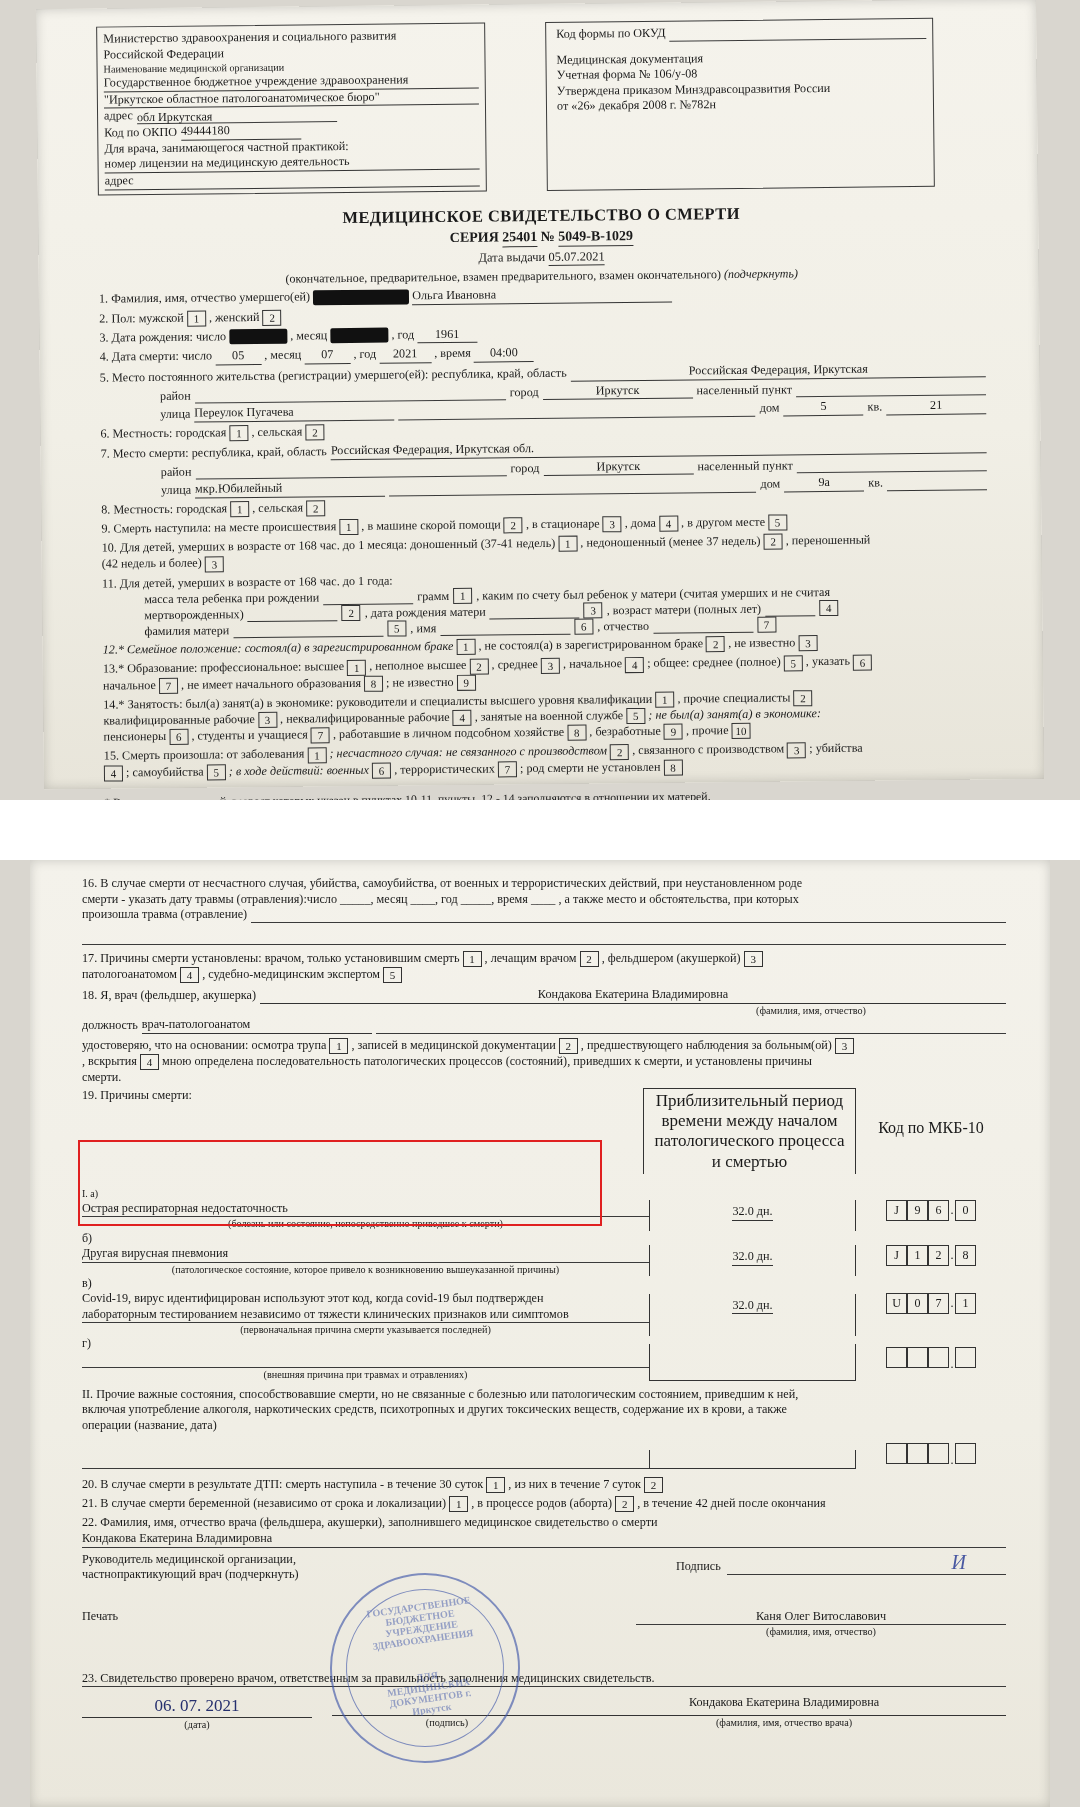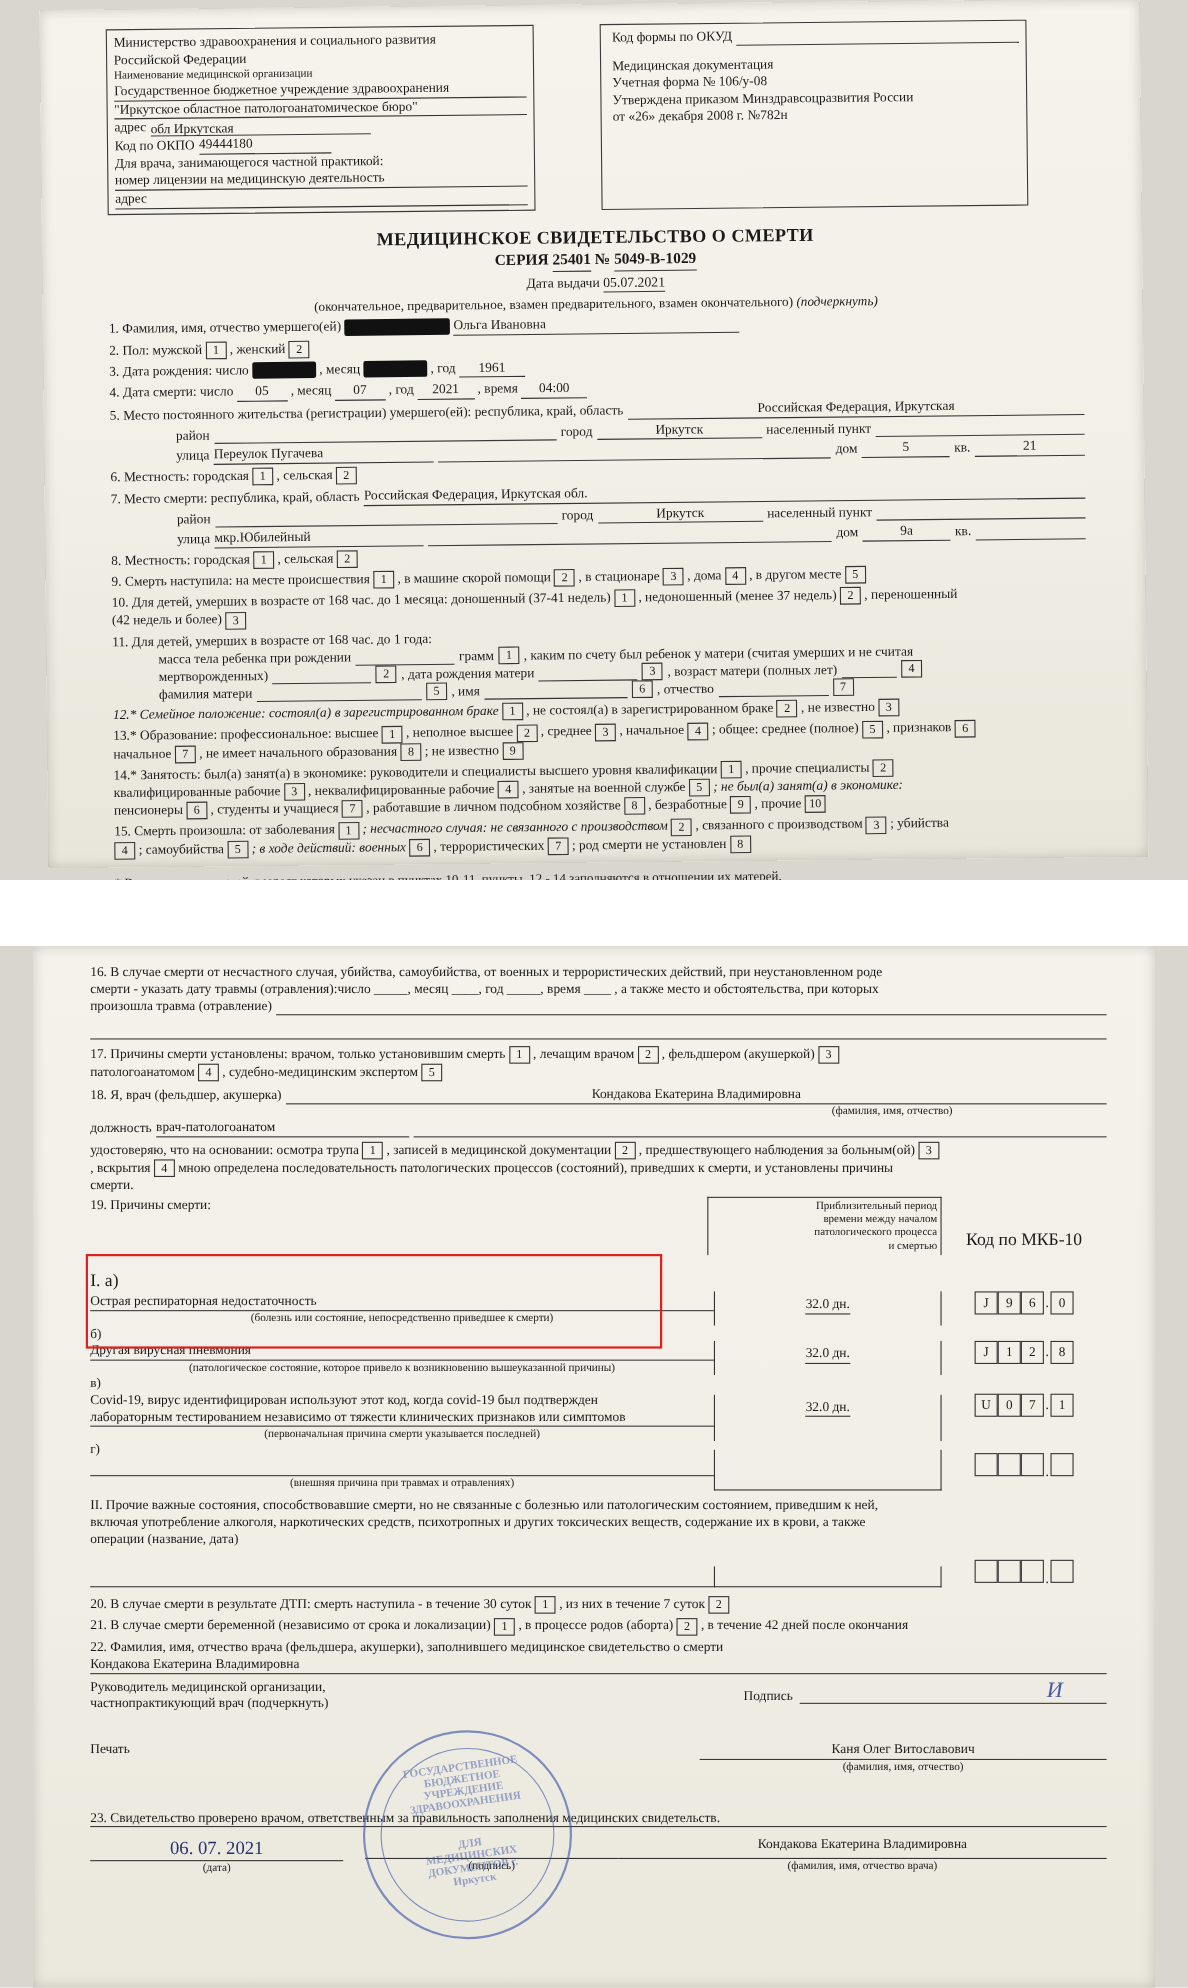--- a/index.html
+++ b/index.html
@@ -274,21 +274,21 @@
         <span>13.* Образование: профессиональное: высшее</span>
         <span class="bx">1</span>
         <span>, неполное высшее</span>
         <span class="bx">2</span>
         <span>, среднее</span>
         <span class="bx">3</span>
         <span>, начальное</span>
         <span class="bx">4</span>
         <span>; общее: среднее (полное)</span>
         <span class="bx">5</span>
-        <span>, признаков</span>
+        <span>, указать</span>
         <span class="bx">6</span>
       </div>
       <div>
         <span>начальное</span>
         <span class="bx">7</span>
         <span>, не имеет начального образования</span>
         <span class="bx">8</span>
         <span>; не известно</span>
         <span class="bx">9</span>
       </div>
@@ -401,32 +401,32 @@
         <span class="bx">4</span>
         <span>мною определена последовательность патологических процессов (состояний), приведших к смерти, и установлены причины</span>
       </div>
       <div>смерти.</div>
 
       <div style="position:relative;margin-top:2px">
         <div style="display:flex;align-items:flex-start">
           <div style="flex:1">
             <div>19. Причины смерти:</div>
           </div>
-          <div style="width:205px;border:1px solid #333;border-bottom:none;text-align:right;font-size:10px;line-height:1.2;padding:2px 3px;white-space:pre-line">Приблизительный период
+          <div style="width:205px;border:1px solid #333;border-bottom:none;text-align:center;font-size:17px;line-height:1.2;padding:2px 3px;white-space:pre-line">Приблизительный период
 времени между началом
 патологического процесса
 и смертью</div>
           <div style="width:150px;text-align:center;font-size:16px;padding-top:30px">Код по МКБ-10</div>
         </div>
 
         <div class="redrect" style="left:-4px;top:52px;width:520px;height:82px"></div>
 
         <div style="display:flex;align-items:flex-end;margin-top:14px">
           <div style="flex:1">
-            <div style="font-size:16px">I. а)</div>
+            <div style="font-size:10px">I. а)</div>
             <div class="ln" style="min-height:15px">Острая респираторная недостаточность</div>
             <div class="small center">(болезнь или состояние, непосредственно приведшее к смерти)</div>
           </div>
           <div style="width:205px;border-left:1px solid #333;border-right:1px solid #333;text-align:center;padding:4px 0 10px">
             <span class="uw">32.0 дн.</span>
           </div>
           <div style="width:150px;text-align:center;padding-bottom:10px">
             <span class="colbox">J</span><span class="colbox">9</span><span class="colbox">6</span><span class="dot">.</span><span class="colbox">0</span>
           </div>
         </div>

